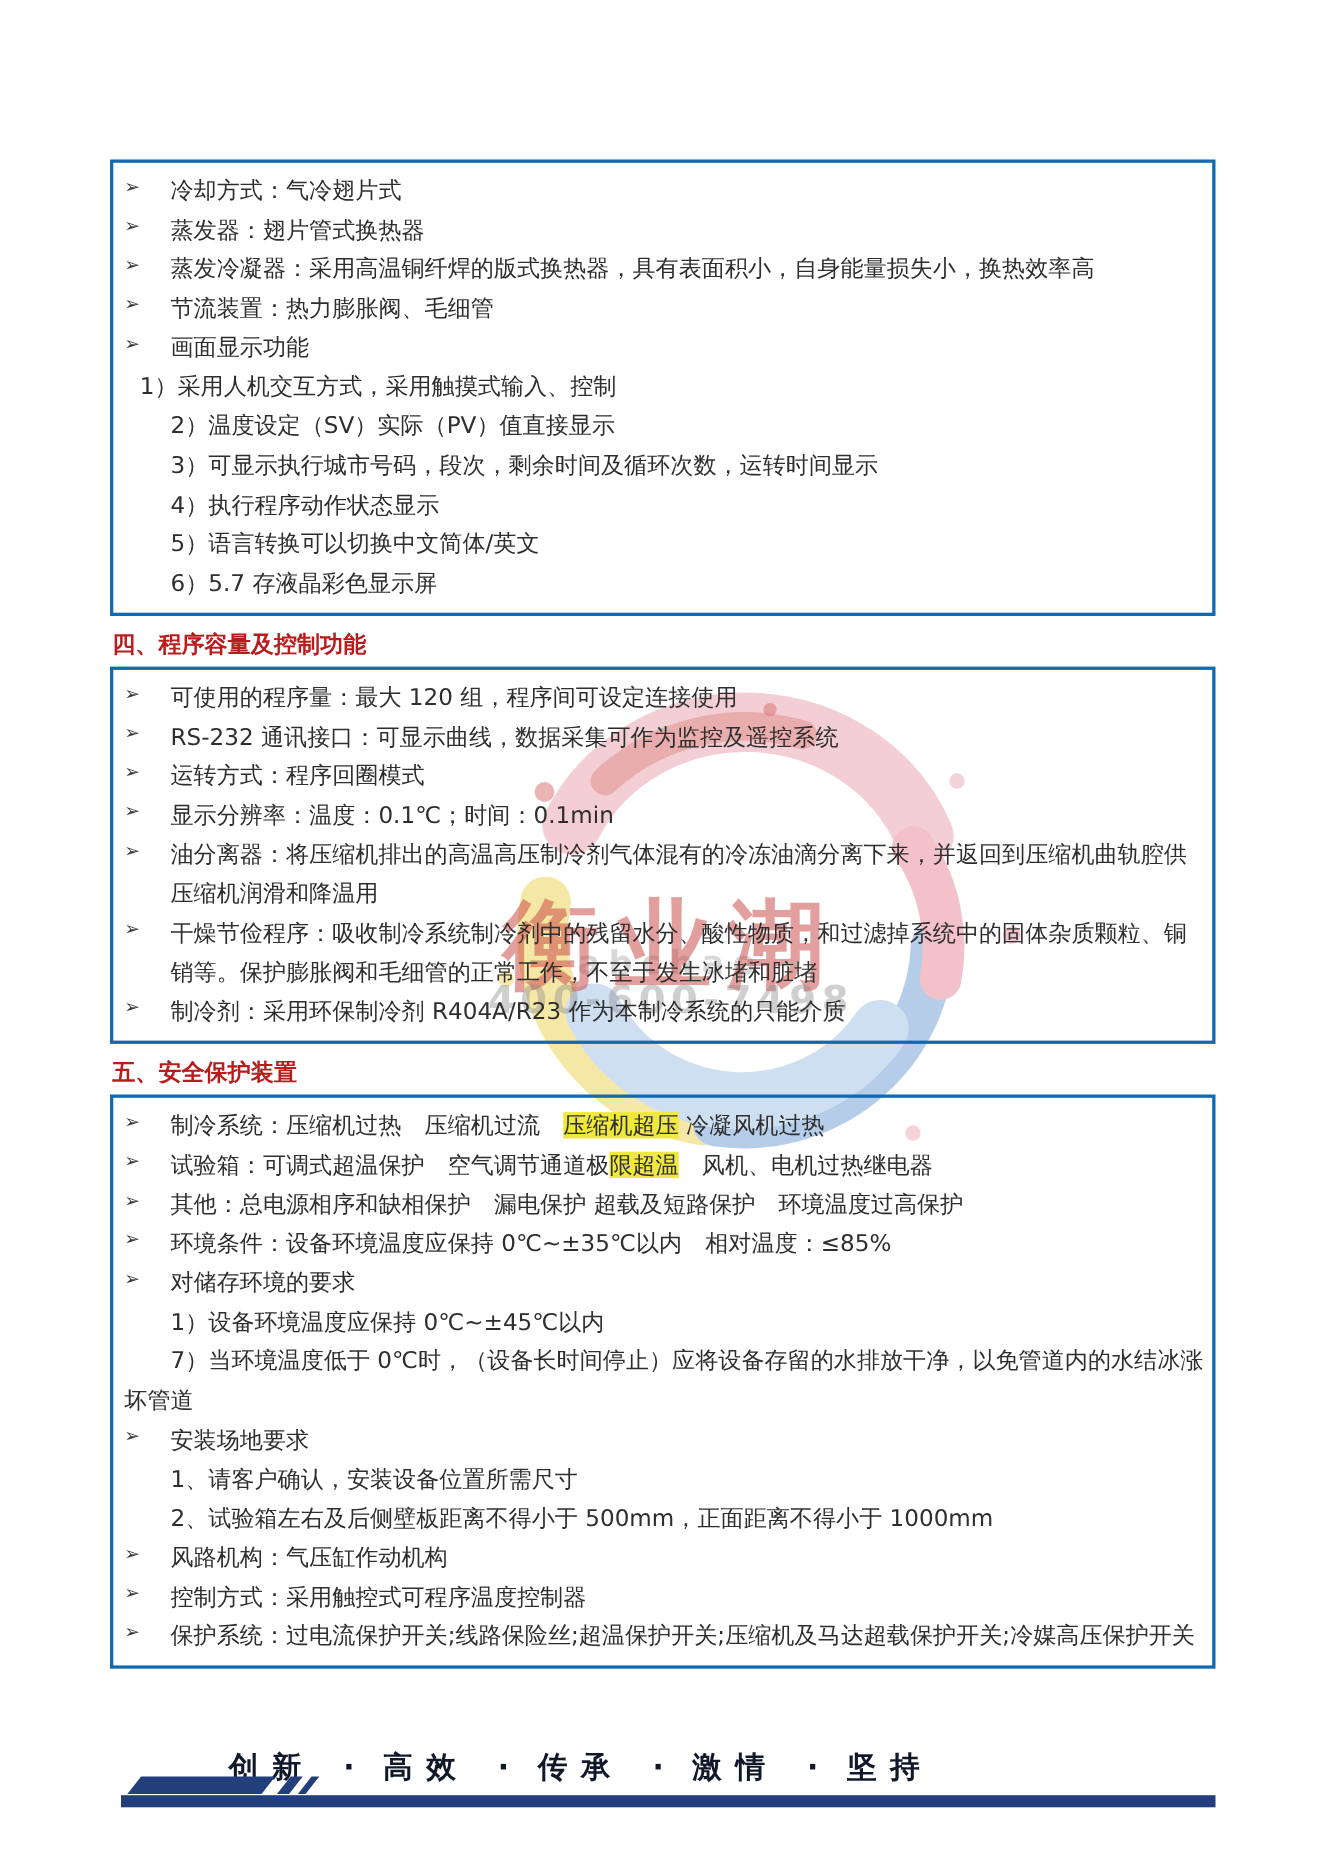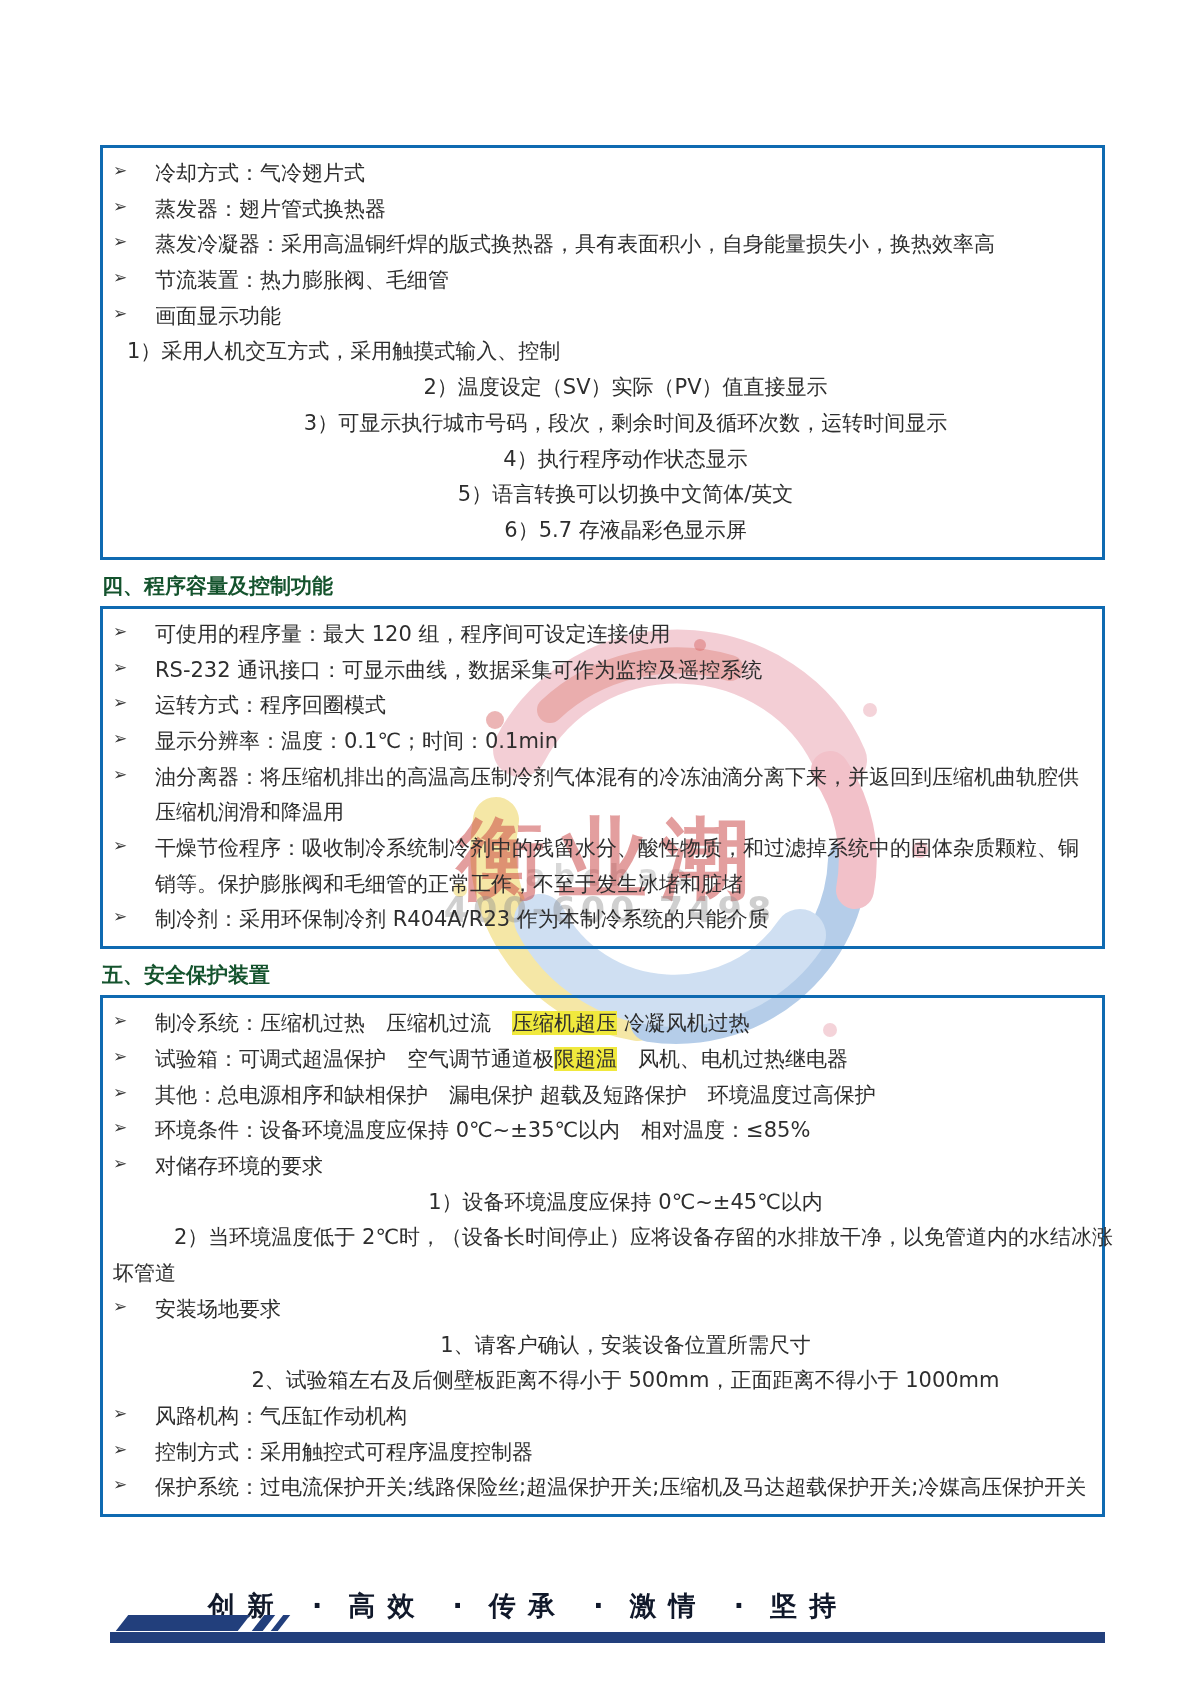--- a/index.html
+++ b/index.html
@@ -30,32 +30,32 @@
     color:rgba(140,140,140,0.42); letter-spacing:5px;
   }
 
   
   .content { position:absolute; left:100px; top:145px; width:1005px; z-index:2; }
   .box {
     border:3px solid #0f6ab1; background:transparent;
     padding:8px 6px 8px 8px; 
   }
   .sec-heading {
-    color:#14532d; font-weight:bold; font-size:21px;
+    color:#b91c1c; font-weight:bold; font-size:21px;
     margin:13px 2px 6px 2px; line-height:1.3;
   }
   .row {
     position:relative; font-size:21px; line-height:1.7; color:#2e2e2e;
     padding-left:44px;
   }
   .row .bullet {
     position:absolute; left:2px; top:0; font-size:17px; color:#3a3a3a;
   }
   .row.sub0 { padding-left:16px; }
-  .row.sub  { padding-left:44px;text-align:center; }
+  .row.sub  { padding-left:44px; }
   .row.flush{ padding-left:2px; }
   .row.wide { margin-right:-36px; }
   .hl { background:#f0e93d; }
 
   
   .footer { position:absolute; left:0; top:1583px; width:1200px; height:70px; z-index:3; }
   .slogan {
     position:absolute; left:0; top:5px; width:1056px; text-align:center;
     font-size:27px; font-weight:bold; color:#10182a; white-space:nowrap;
   }
@@ -133,21 +133,21 @@
         <div class="row bullet"><span class="bullet">➢</span><span><span>制冷剂：采用环保制冷剂 R404A/R23 作为本制冷系统的只能介质</span></span></div>
       </div>
       <div class="sec-heading">五、安全保护装置</div>
       <div class="box">
         <div class="row bullet"><span class="bullet">➢</span><span><span>制冷系统：压缩机过热　压缩机过流　</span><span class="hl">压缩机超压</span><span> 冷凝风机过热</span></span></div>
         <div class="row bullet"><span class="bullet">➢</span><span><span>试验箱：可调式超温保护　空气调节通道极</span><span class="hl">限超温</span><span>　风机、电机过热继电器</span></span></div>
         <div class="row bullet"><span class="bullet">➢</span><span><span>其他：总电源相序和缺相保护　漏电保护 超载及短路保护　环境温度过高保护</span></span></div>
         <div class="row bullet"><span class="bullet">➢</span><span><span>环境条件：设备环境温度应保持 0℃~±35℃以内　相对温度：≤85%</span></span></div>
         <div class="row bullet"><span class="bullet">➢</span><span><span>对储存环境的要求</span></span></div>
         <div class="row sub"><span><span>1）设备环境温度应保持 0℃~±45℃以内</span></span></div>
-        <div class="row sub wide"><span><span>2）当环境温度低于 2℃时，（设备长时间停止）应将设备存留的水排放干净，以免管道内的水结冰涨</span></span></div>
+        <div class="row sub wide"><span><span>7）当环境温度低于 0℃时，（设备长时间停止）应将设备存留的水排放干净，以免管道内的水结冰涨</span></span></div>
         <div class="row flush"><span><span>坏管道</span></span></div>
         <div class="row bullet"><span class="bullet">➢</span><span><span>安装场地要求</span></span></div>
         <div class="row sub"><span><span>1、请客户确认，安装设备位置所需尺寸</span></span></div>
         <div class="row sub"><span><span>2、试验箱左右及后侧壁板距离不得小于 500mm，正面距离不得小于 1000mm</span></span></div>
         <div class="row bullet"><span class="bullet">➢</span><span><span>风路机构：气压缸作动机构</span></span></div>
         <div class="row bullet"><span class="bullet">➢</span><span><span>控制方式：采用触控式可程序温度控制器</span></span></div>
         <div class="row bullet"><span class="bullet">➢</span><span><span>保护系统：过电流保护开关;线路保险丝;超温保护开关;压缩机及马达超载保护开关;冷媒高压保护开关</span></span></div>
       </div>
     </div>
 

